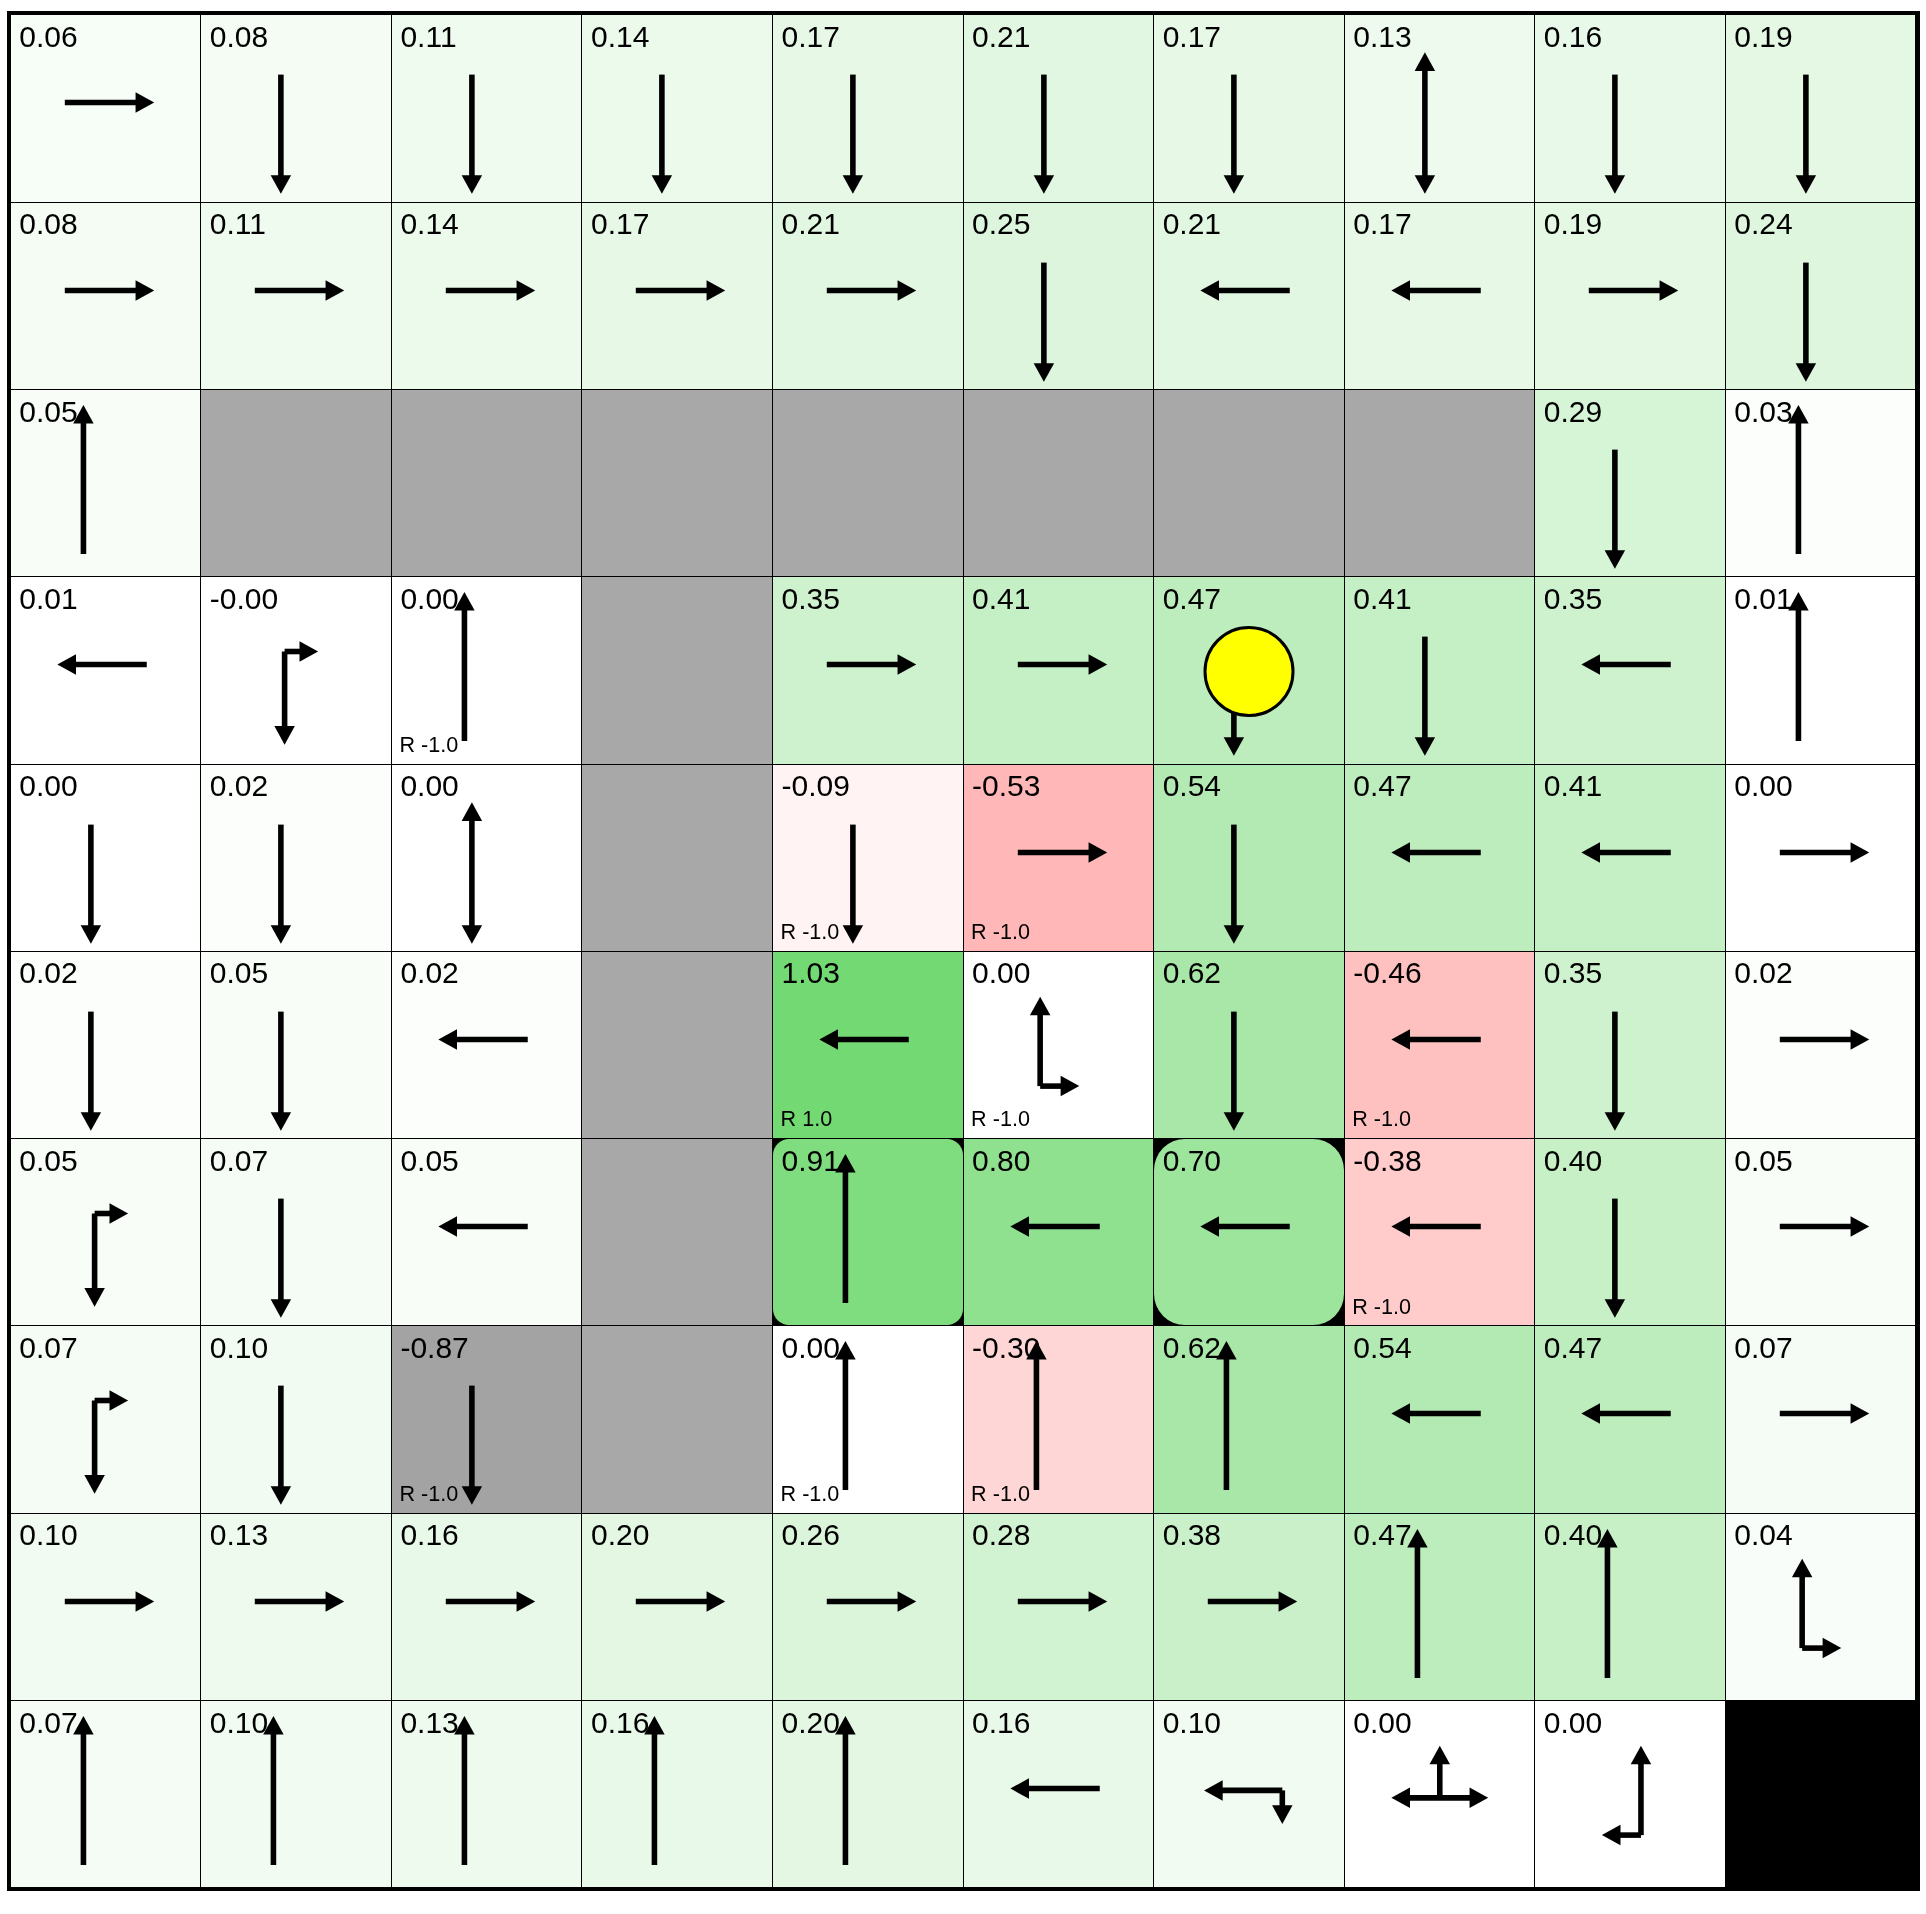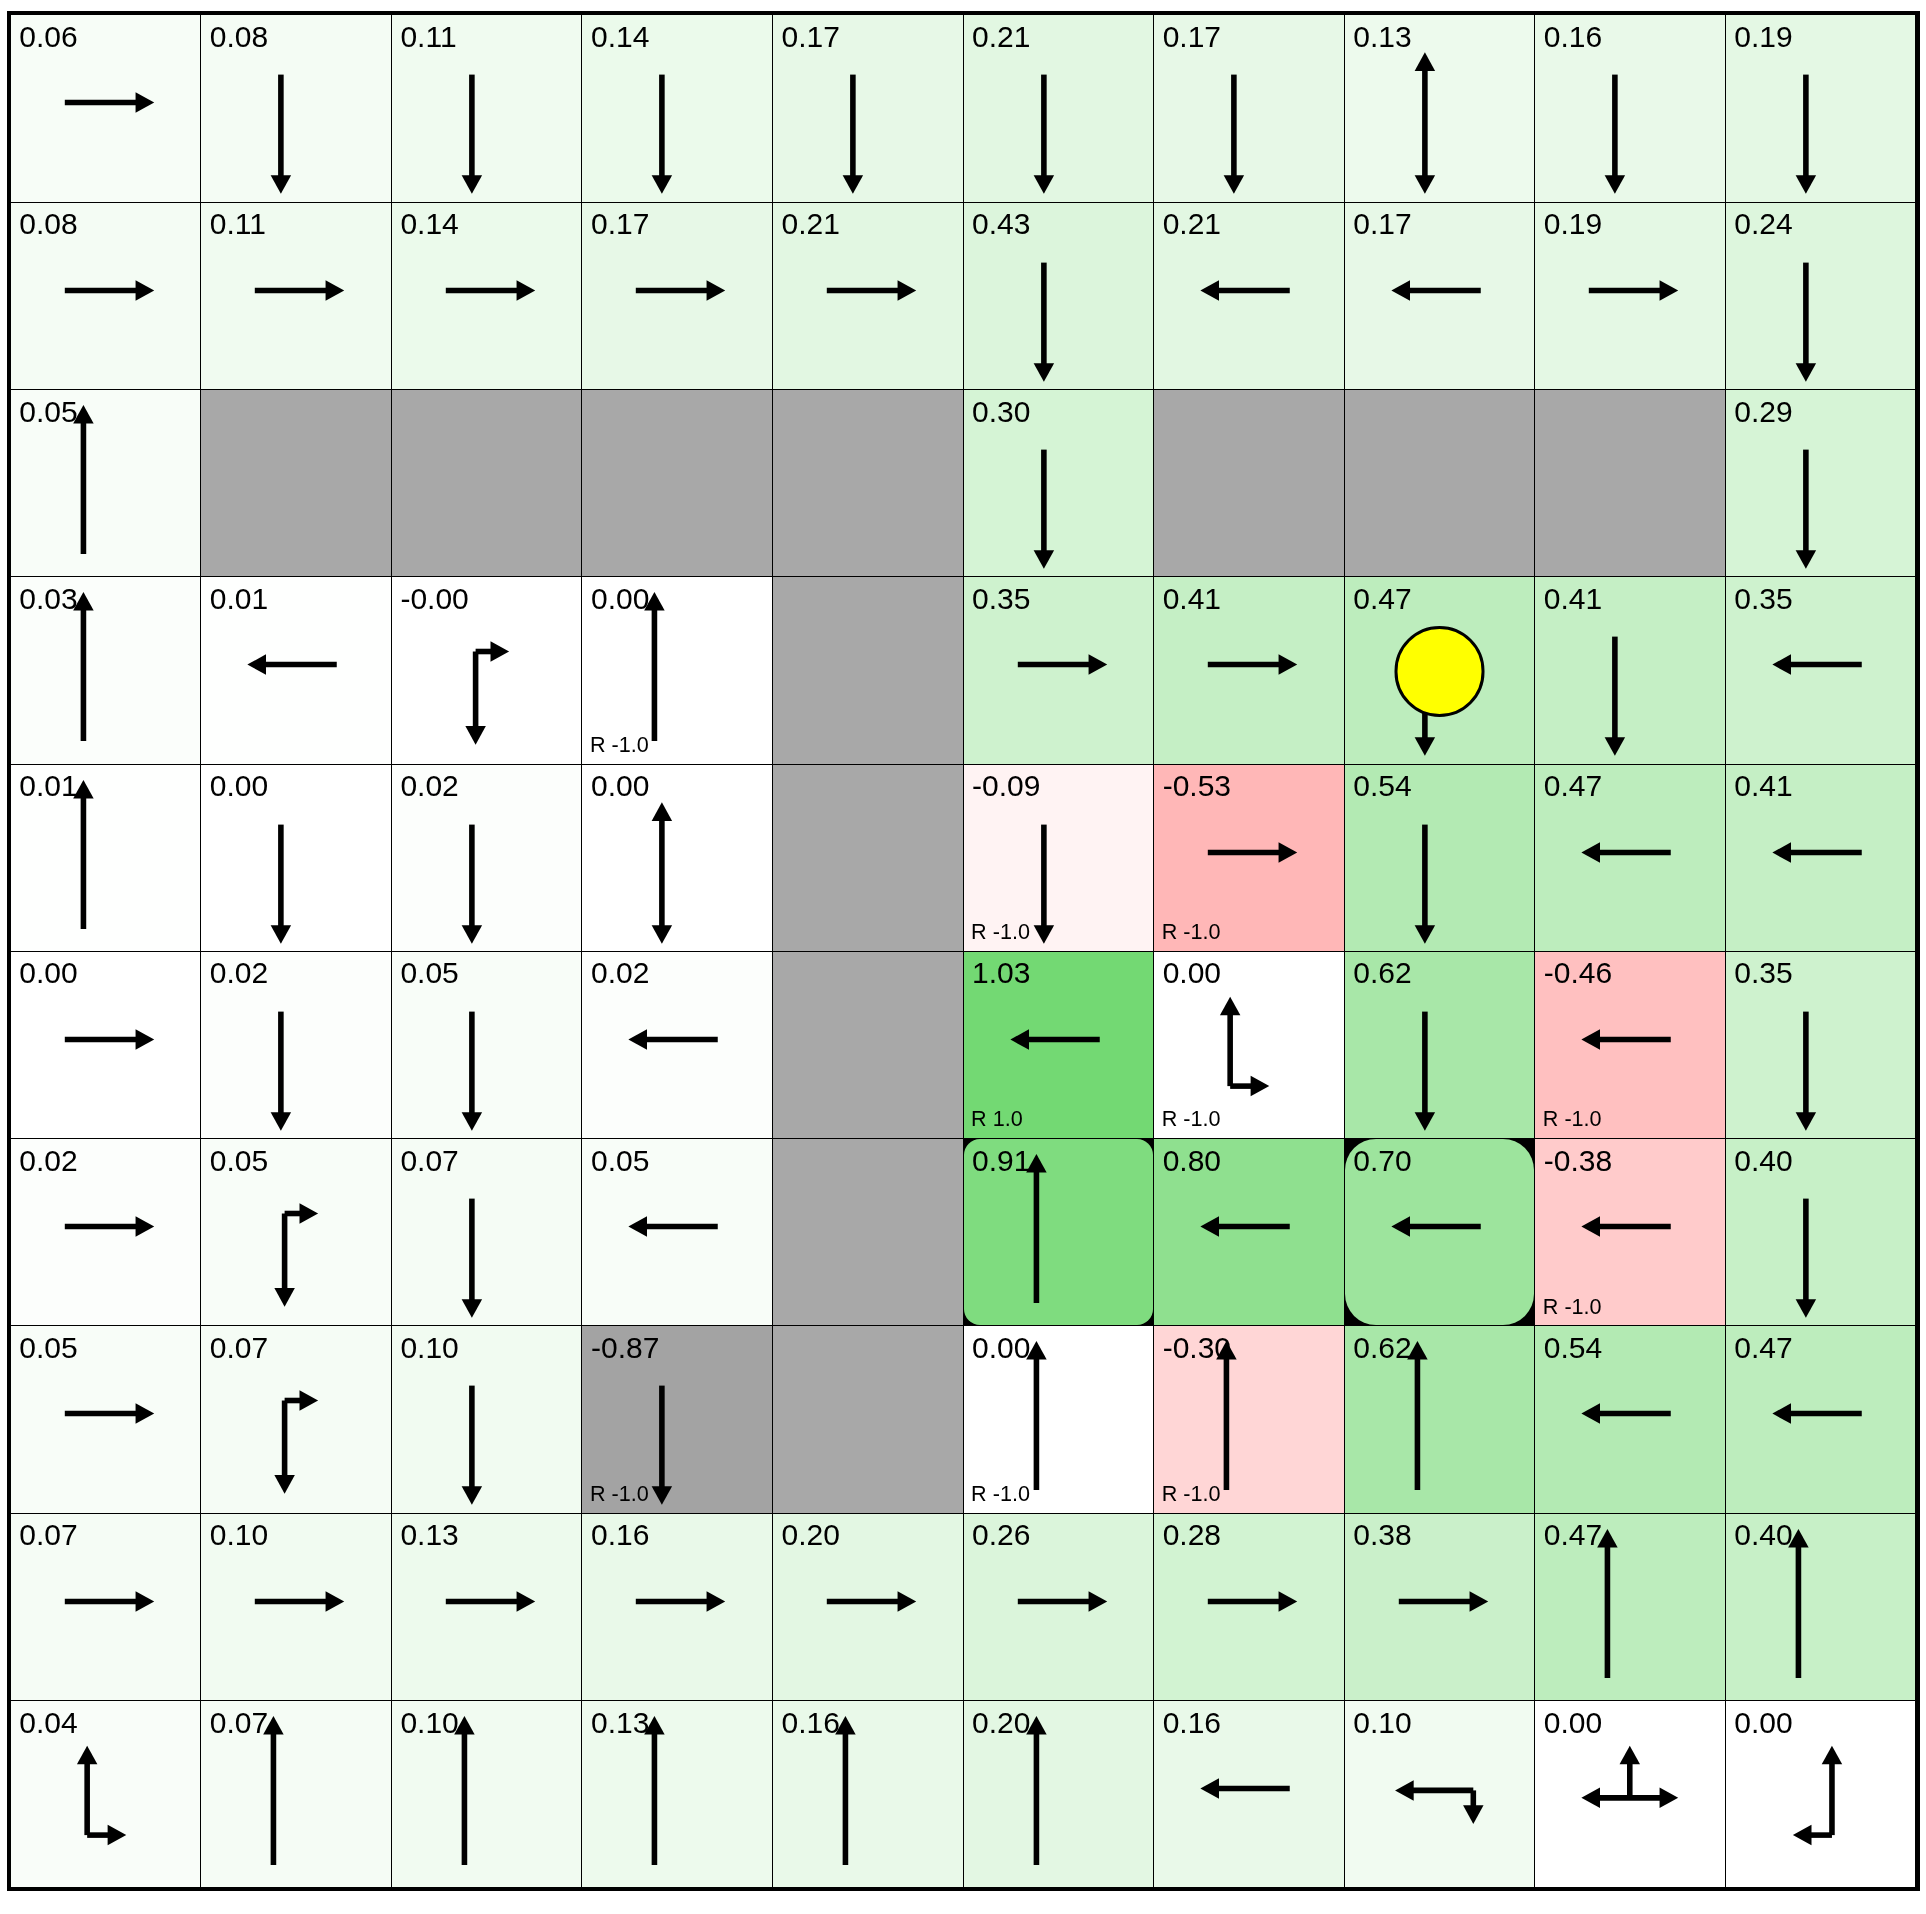--- a/index.html
+++ b/index.html
@@ -130,21 +130,21 @@
       </svg>
     </div>
     <div class="cell" style="background: rgb(226, 247, 226);">
       <div class="val">0.21</div>
       <svg class="arrow" viewBox="0 0 100 100">
         <line x1="28" y1="47" x2="67" y2="47" stroke="#000" stroke-width="3"></line>
         <polygon points="76,47 66,41.5 66,52.5" fill="#000"></polygon>
       </svg>
     </div>
     <div class="cell" style="background: rgb(220, 245, 220);">
-      <div class="val">0.43</div>
+      <div class="val">0.25</div>
       <svg class="arrow" viewBox="0 0 100 100">
         <line x1="42" y1="32" x2="42" y2="87" stroke="#000" stroke-width="3"></line>
         <polygon points="42,96 36.5,86 47.5,86" fill="#000"></polygon>
       </svg>
     </div>
     <div class="cell" style="background: rgb(226, 247, 226);">
       <div class="val">0.21</div>
       <svg class="arrow" viewBox="0 0 100 100">
         <line x1="72" y1="47" x2="33" y2="47" stroke="#000" stroke-width="3"></line>
         <polygon points="24,47 34,41.5 34,52.5" fill="#000"></polygon>
@@ -175,27 +175,20 @@
       <div class="val">0.05</div>
       <svg class="arrow" viewBox="0 0 100 100">
         <line x1="38" y1="88" x2="38" y2="17" stroke="#000" stroke-width="3"></line>
         <polygon points="38,8 32.5,18 43.5,18" fill="#000"></polygon>
       </svg>
     </div>
     <div class="cell" style="background: rgb(168, 168, 168);"></div>
     <div class="cell" style="background: rgb(168, 168, 168);"></div>
     <div class="cell" style="background: rgb(168, 168, 168);"></div>
     <div class="cell" style="background: rgb(168, 168, 168);"></div>
-    <div class="cell" style="background: rgb(213, 244, 213);">
-      <div class="val">0.30</div>
-      <svg class="arrow" viewBox="0 0 100 100">
-        <line x1="42" y1="32" x2="42" y2="87" stroke="#000" stroke-width="3"></line>
-        <polygon points="42,96 36.5,86 47.5,86" fill="#000"></polygon>
-      </svg>
-    </div>
     <div class="cell" style="background: rgb(168, 168, 168);"></div>
     <div class="cell" style="background: rgb(168, 168, 168);"></div>
     <div class="cell" style="background: rgb(168, 168, 168);"></div>
     <div class="cell" style="background: rgb(214, 244, 214); padding-left: 6px;">
       <div class="val">0.29</div>
       <svg class="arrow" viewBox="0 0 100 100">
         <line x1="42" y1="32" x2="42" y2="87" stroke="#000" stroke-width="3"></line>
         <polygon points="42,96 36.5,86 47.5,86" fill="#000"></polygon>
       </svg>
     </div>

